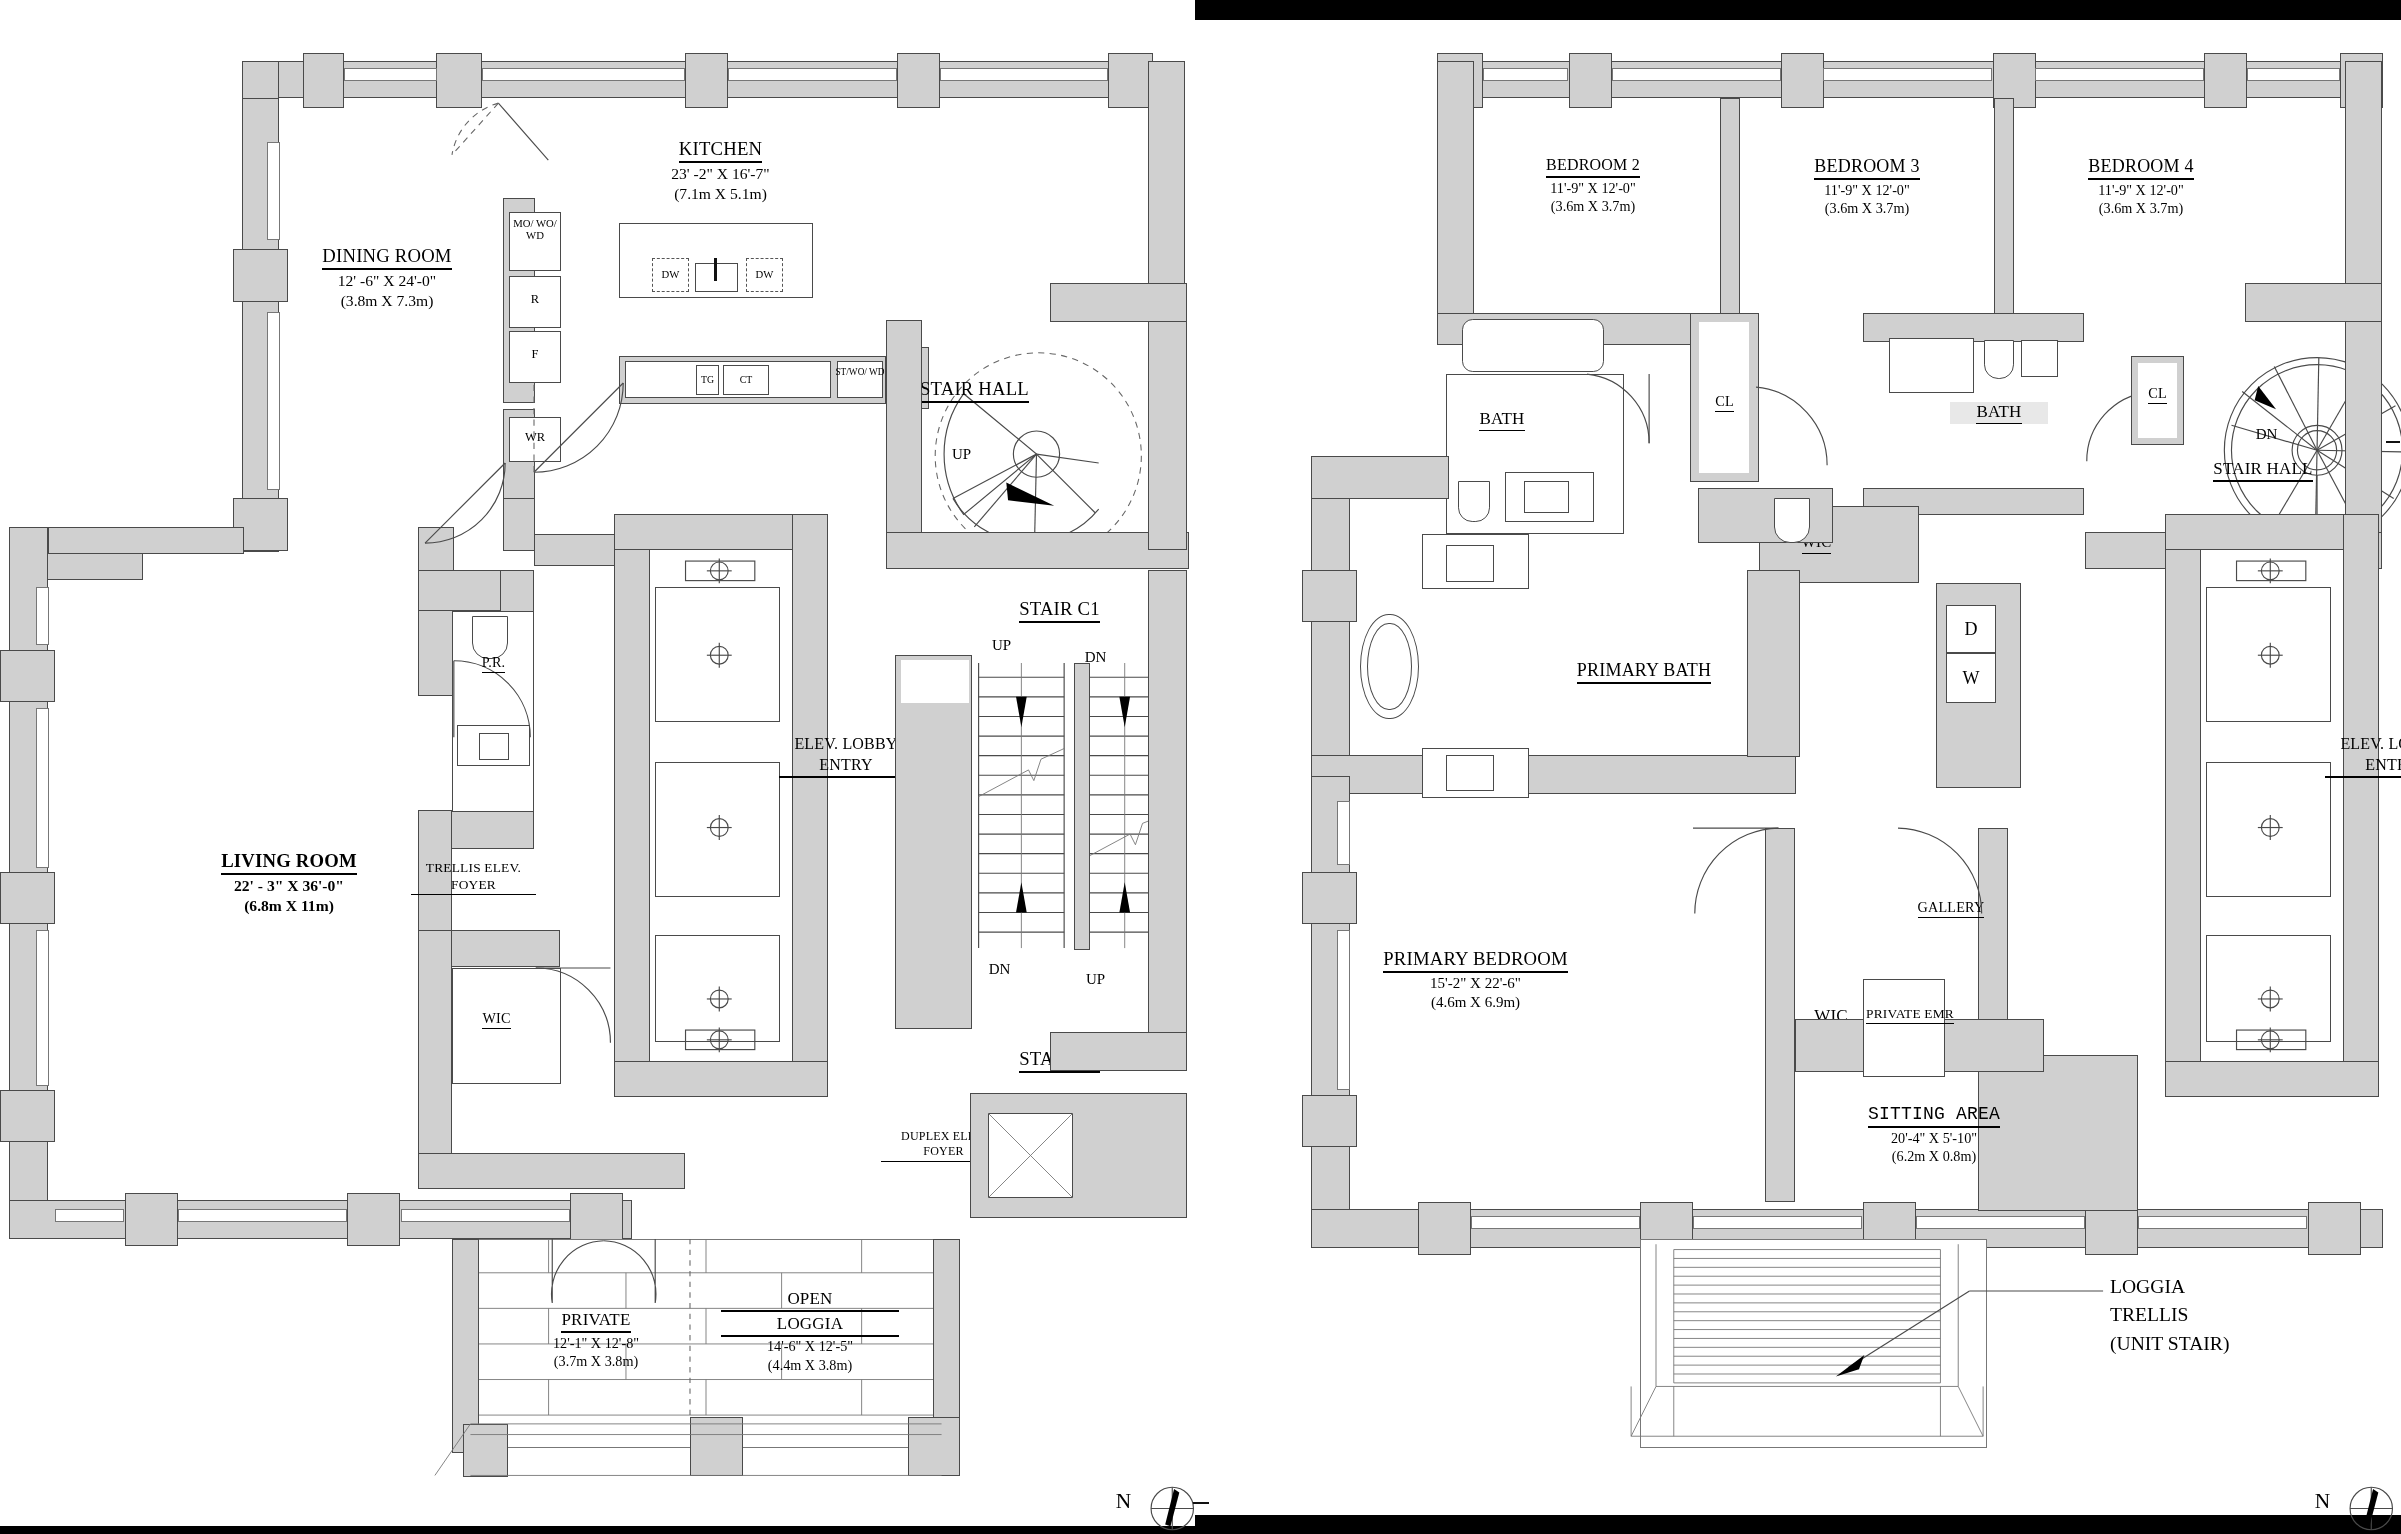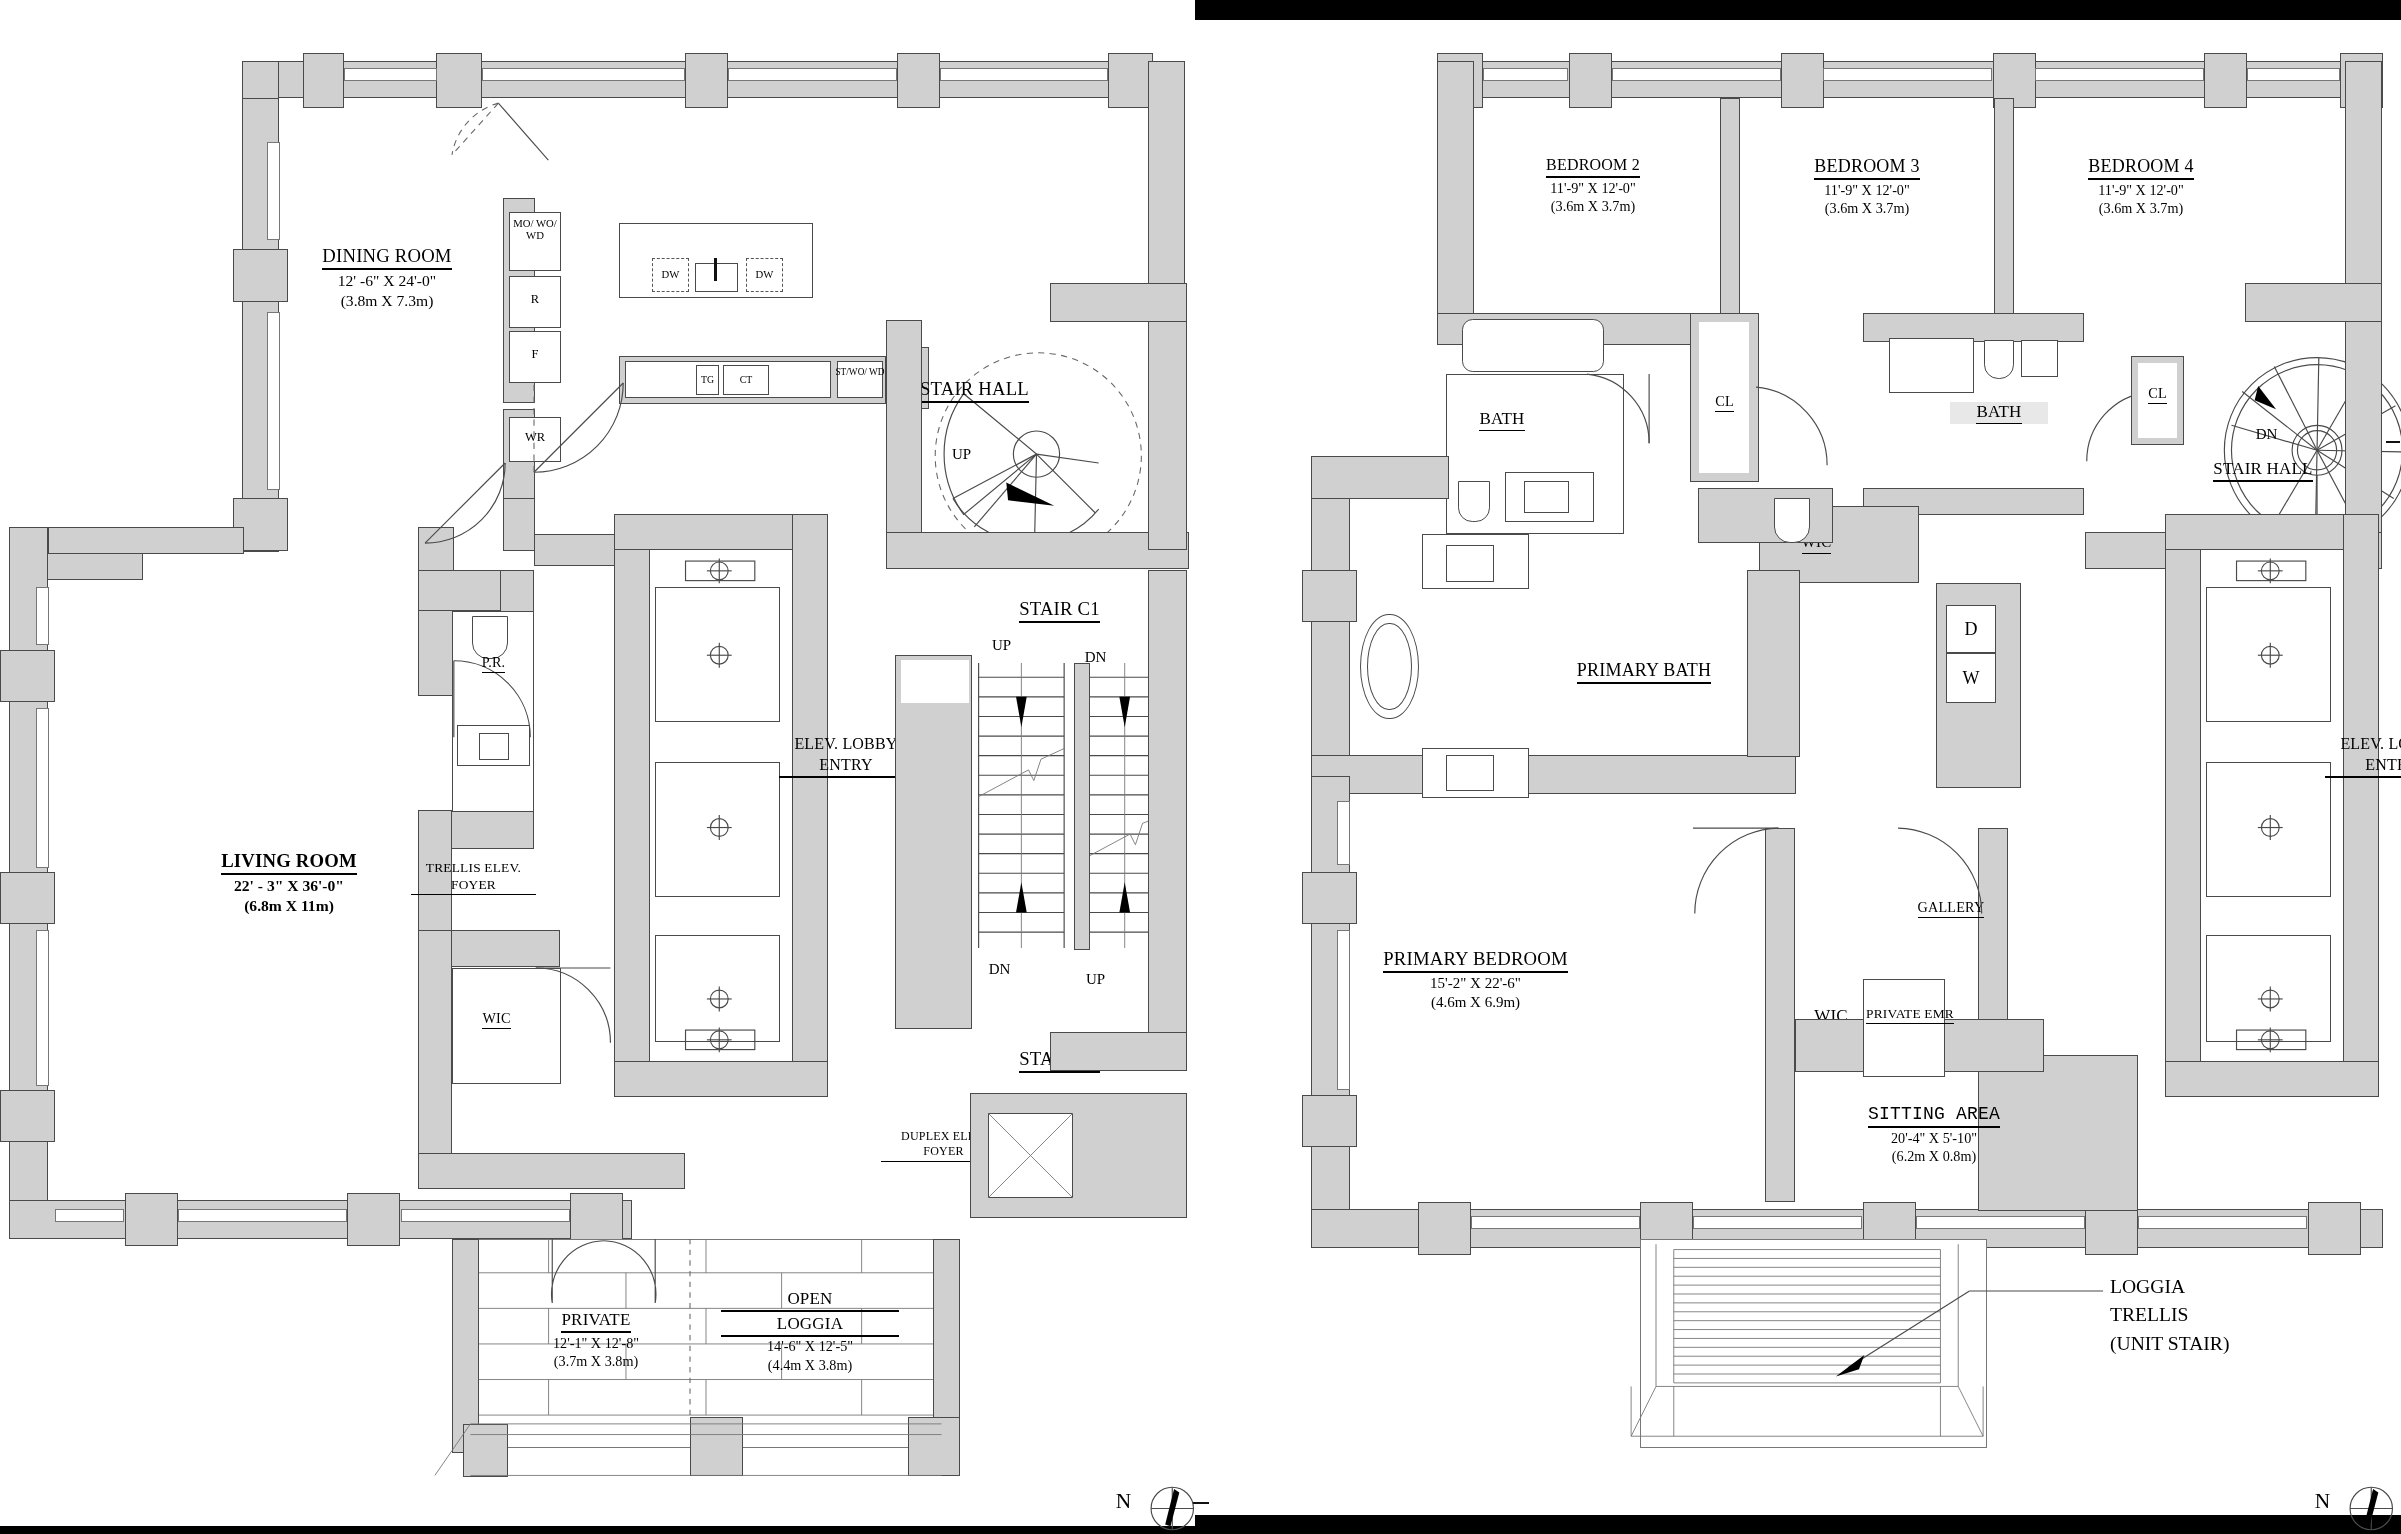--- a/index.html
+++ b/index.html
@@ -298,20 +298,25 @@
       <span class="t" style="white-space:pre-line;font-size:13.4px;">TRELLIS ELEV. FOYER</span>
     </div>
 
     <div class="lab sm" style="left:449px;top:654px;width:89px;">
       <span class="t">P.R.</span>
     </div>
     <div class="lab sm" style="left:452px;top:1010px;width:89px;">
       <span class="t">WIC</span>
     </div>
 
+    <div class="lab" style="left:587px;top:138px;width:267px;">
+      <span class="t">KITCHEN</span>
+      <span class="d">23' -2" X 16'-7"</span>
+      <span class="d">(7.1m X 5.1m)</span>
+    </div>
     <div class="lab" style="left:258px;top:245px;width:258px;">
       <span class="t">DINING ROOM</span>
       <span class="d">12' -6" X 24'-0"</span>
       <span class="d">(3.8m X 7.3m)</span>
     </div>
     <div class="lab" style="left:151px;top:850px;width:276px;font-weight:bold;">
       <span class="t">LIVING ROOM</span>
       <span class="d">22' - 3" X 36'-0"</span>
       <span class="d">(6.8m X 11m)</span>
     </div>

